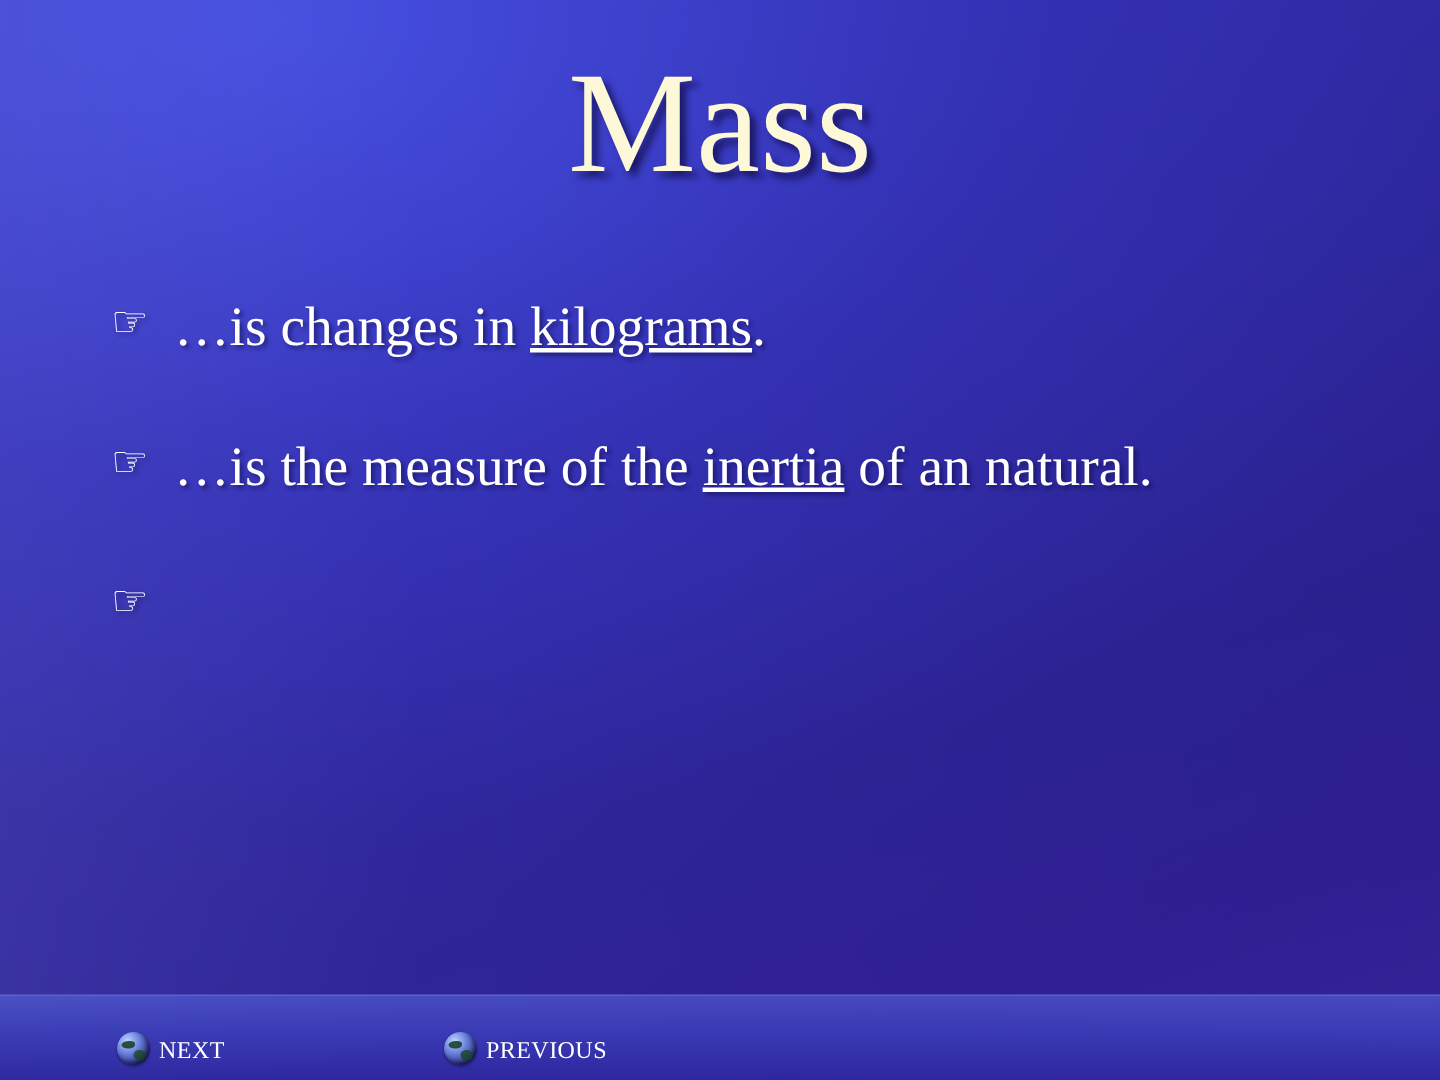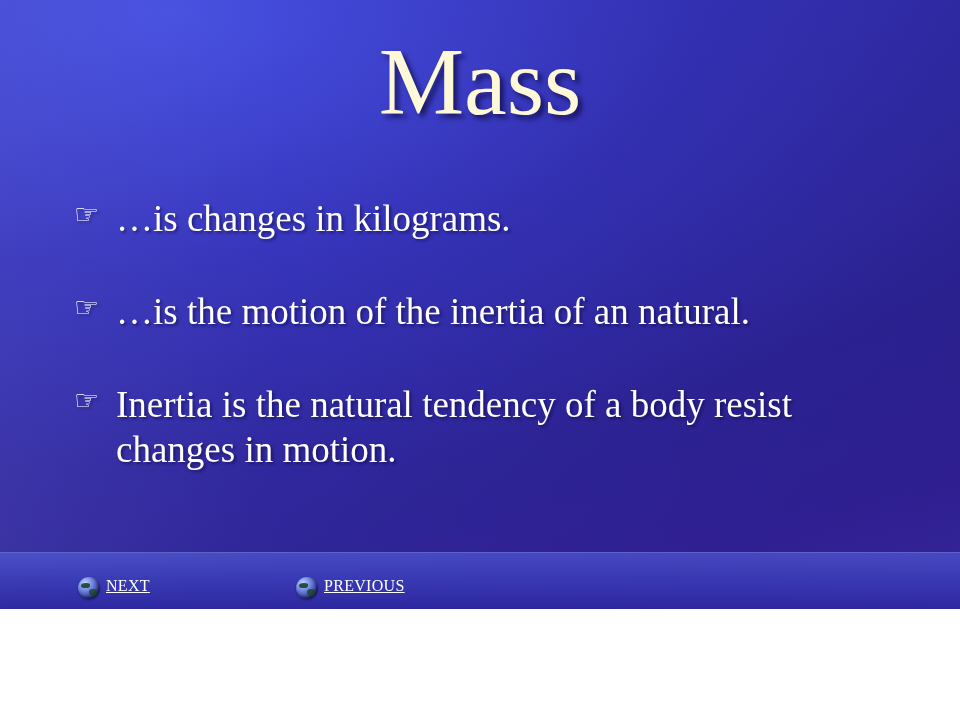--- a/index.html
+++ b/index.html
@@ -8,21 +8,21 @@
   }
   body {
     width: 960px;
     height: 720px;
     overflow: hidden;
     font-family: "Liberation Serif", serif;
   }
   .slide {
     position: relative;
     width: 960px;
-    height: 609px;
+    height: 720px;
     background:
       radial-gradient(ellipse 140% 110% at 18% 2%, rgba(70,80,225,0.95) 0%, rgba(55,55,195,0.55) 38%, rgba(40,30,150,0.15) 68%, rgba(35,25,135,0) 100%),
       linear-gradient(160deg, #3a3bc4 0%, #3734b8 22%, #332da8 45%, #2f2699 68%, #33229a 85%, #3b2aa6 100%);
       overflow: hidden;
   }
   .slide::after {
     content: "";
     position: absolute;
     inset: 0;
     background: linear-gradient(90deg, rgba(255,255,255,0.05) 0%, rgba(255,255,255,0.0) 30%, rgba(20,10,90,0.10) 72%, rgba(25,15,100,0.18) 100%);
@@ -59,44 +59,44 @@
   }
   .bullet .marker {
     position: absolute;
     left: 2px;
     top: 2px;
     font-size: 28px;
     color: #ffffff;
     font-family: "DejaVu Sans", sans-serif;
   }
   .u {
+    text-decoration: underline;
   }
   .footer {
     position: absolute;
     left: 0;
     bottom: 0;
     width: 960px;
     height: 56px;
     background: linear-gradient(180deg, rgba(90,105,225,0.55) 0%, rgba(60,65,190,0.75) 45%, rgba(45,40,160,0.85) 100%);
     border-top: 1px solid rgba(150,170,255,0.45);
     z-index: 3;
   }
   .nav {
     position: absolute;
     bottom: 10px;
     display: flex;
-    align-items: flex-start;
+    align-items: flex-end;
     gap: 6px;
     color: #ffffff;
     font-size: 16px;
     font-family: "Liberation Serif", serif;
     letter-spacing: 0.3px;
     z-index: 4;
     cursor: pointer;
-    text-decoration: underline;
   }
   .nav-next { left: 78px; }
   .nav-prev { left: 296px; }
   .globe {
     width: 22px;
     height: 22px;
     border-radius: 50%;
     background:
       radial-gradient(circle at 32% 28%, #bfd4ff 0%, #6f86e0 35%, #2a2f8f 75%, #171a5e 100%);
     box-shadow: inset -2px -2px 3px rgba(0,0,0,0.45), 0 1px 2px rgba(0,0,0,0.4);
@@ -134,26 +134,25 @@
 
   <div class="body-block">
 
     <div class="bullet">
       <span class="marker">☞</span>
       <span><span>…is changes in </span><span class="u">kilograms</span><span>.</span></span>
     </div>
 
     <div class="bullet">
       <span class="marker">☞</span>
-      <span><span>…is the motion of the </span><span class="u">inertia</span><span> of an natural.</span></span>
+      <span><span>…is the measure of the </span><span class="u">inertia</span><span> of an natural.</span></span>
     </div>
 
     <div class="bullet">
       <span class="marker">☞</span>
-      <span><span class="u">Inertia</span><span> is the natural tendency of a body resist changes in motion.</span></span>
     </div>
 
   </div>
 
   <div class="footer"></div>
 
   <div class="nav nav-next">
     <span class="globe"></span>
     <span>NEXT</span>
   </div>

